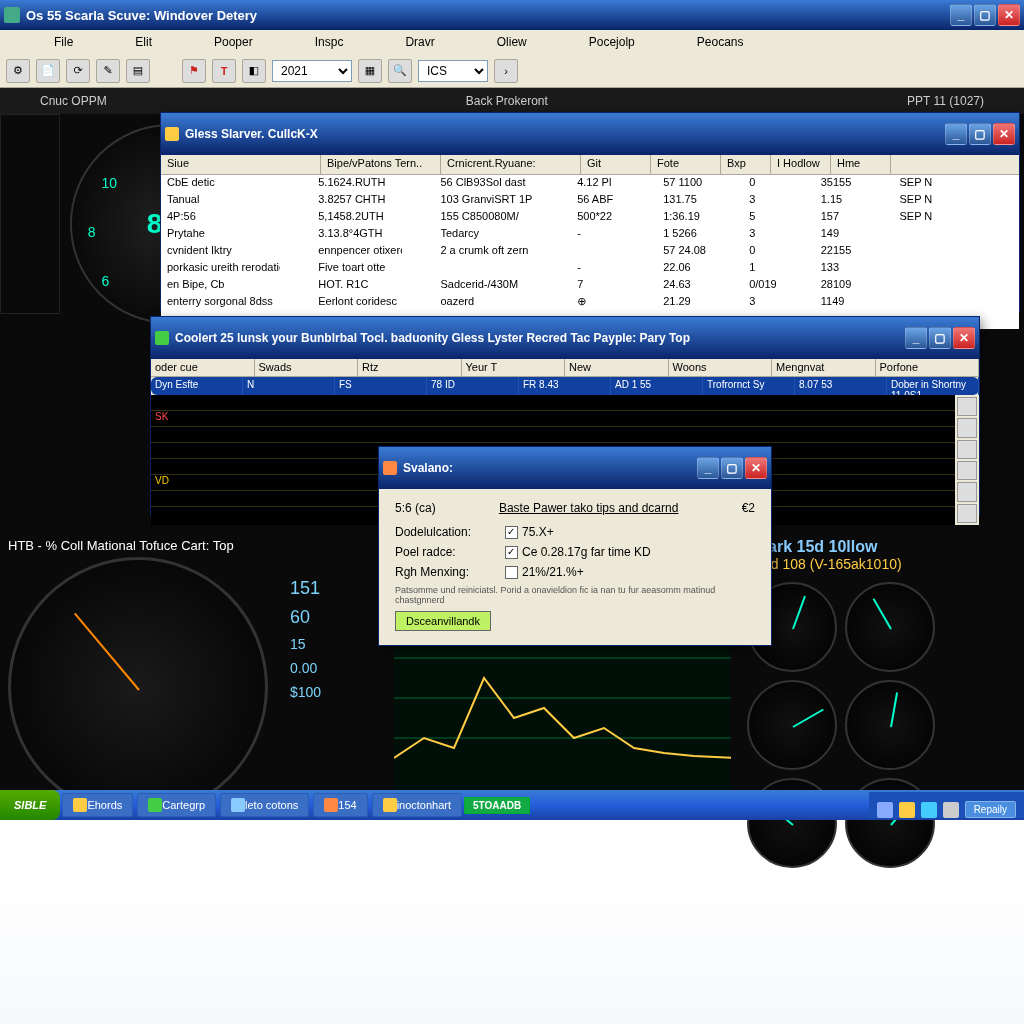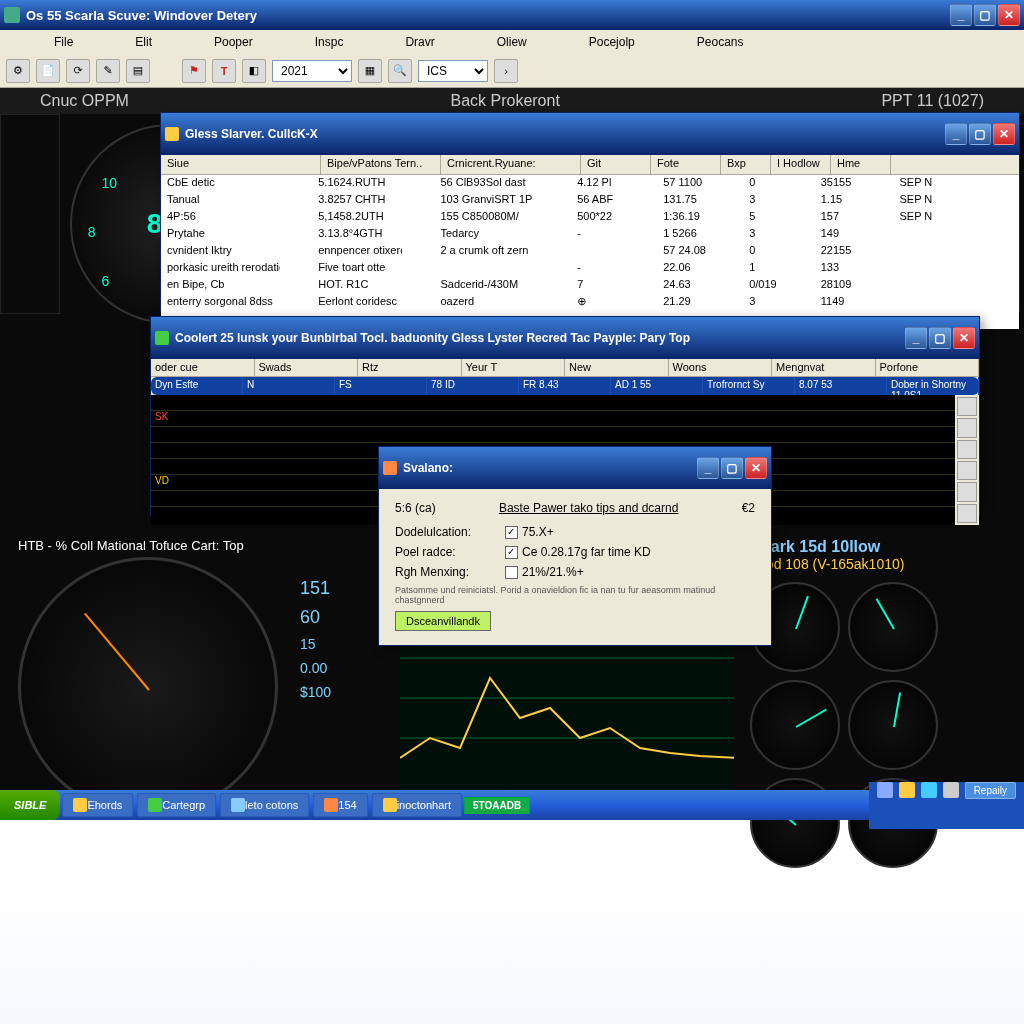--- a/index.html
+++ b/index.html
@@ -18,27 +18,27 @@
 
 .menubar { height: 24px; background: #ece9d8; display: flex; align-items: center; padding: 0 6px; font-size: 12px; gap: 14px; color: #000; }
 .menubar span { cursor: pointer; margin-left: 48px; }
 .toolbar { height: 34px; background: #ece9d8; display: flex; align-items: center; padding: 0 6px; gap: 6px; border-bottom: 1px solid #aca899; }
 .tb-btn { width: 24px; height: 24px; background: #ddd; border: 1px solid #aca899; border-radius: 2px; cursor: pointer; display:flex; align-items:center; justify-content:center; font-size:11px; }
 .tb-sel { height: 22px; background: #fff; border: 1px solid #7f9db9; font-size: 12px; padding: 0 4px; }
 .tb-sel.wide { width: 80px; }
 .tb-sel.wide2 { width: 70px; }
 
 .dash-area { position: relative; flex:1; background: #0a0a0a; height: calc(100% - 88px); }
-.dash-top { height: 26px; background: #1a1a1a; display:flex; align-items:center; padding:0 40px; color:#ccc; font-size:16px; justify-content:space-between; }
+.dash-top { height: 26px; background: #1a1a1a; display:flex; align-items:center; padding:0 40px; color:#ccc; font-size:12px; justify-content:space-between; }
 .gauge-row { display: flex; height: 200px; }
 .gauge-big { width: 200px; height: 200px; border-radius: 50%; background: radial-gradient(circle,#222,#000); position: relative; margin: 10px; border:2px solid #333;}
 .gauge-num { position:absolute; color:#0fc; font-size:14px; }
 .gauge-center { position:absolute; top:50%; left:50%; transform:translate(-50%,-50%); color:#0fc; font-size:28px; font-weight:bold; }
 
-.panel-bottom { position:absolute; bottom:0; left:0; right:0; height:290px; display:flex;margin-left:10px; }
+.panel-bottom { position:absolute; bottom:0; left:0; right:0; height:290px; display:flex; }
 .gauge-section { flex:1; background:#0a0a0a; position:relative; padding:8px; color:#fff; }
 .section-title { font-size:13px; color:#fff; margin-bottom:4px; }
 .big-gauge2 { width:260px; height:260px; border-radius:50%; background:radial-gradient(circle,#1a1a1a,#000); border:3px solid #333; position:relative; }
 .needle { position:absolute; width:2px; height:100px; background:#f80; top:30px; left:50%; transform-origin:bottom; transform:rotate(-40deg); }
 .readouts { position:absolute; left:290px; top:40px; }
 .readout { font-size:18px; color:#7dd3fc; margin:8px 0; }
 .readout.small { font-size:14px; }
 .section-right { color:#8cf; font-size:14px; }
 .mini-gauges { display:flex; flex-wrap:wrap; gap:8px; margin-top:10px; }
 .mini-gauge { width:90px; height:90px; border-radius:50%; background:radial-gradient(circle,#111,#000); border:2px solid #333; position:relative; }
@@ -78,21 +78,21 @@
 .chk { width:13px; height:13px; border:1px solid #666; margin-right:4px; display:inline-block; background:#fff; }
 .chk.on::after { content:"✓"; font-size:10px; position:relative; top:-3px; left:1px; }
 .dlg-note { font-size:9px; color:#555; margin:6px 0; }
 .dlg-btn { padding:3px 10px; background:#bef264; border:1px solid #666; font-size:11px; cursor:pointer; }
 
 
 .taskbar { position:absolute; top:790px; left:0; width:1024px; height:30px; background:linear-gradient(#3a7bd5,#245edb 50%,#1941a5); display:flex; align-items:center; font-size:11px; color:#fff; }
 .start-btn { height:30px; padding:0 14px; background:linear-gradient(#5a0,#280); display:flex; align-items:center; font-weight:bold; font-style:italic; border-radius:0 8px 8px 0; }
 .task-item { height:24px; padding:0 10px; margin:0 2px; background:#3a6ec5; border:1px solid #2a5eb5; border-radius:2px; display:flex; align-items:center; cursor:pointer; }
 .task-item .ticon { width:14px; height:14px; background:#fc4; border-radius:2px; }
-.tray { margin-left:auto; display:flex; align-items:flex-start; gap:6px; padding:0 8px; background:#1a50b8; height:47px; }
+.tray { margin-left:auto; display:flex; align-items:flex-end; gap:6px; padding:0 8px; background:#1a50b8; height:26px; }
 .tray-icon { width:16px; height:16px; background:#8af; border-radius:2px; }
 .tray-btn { padding:2px 8px; background:#4a8ee0; border:1px solid #fff5; border-radius:2px; font-size:10px; }
 .tray-badge { padding:2px 8px; background:#1a4; border:1px solid #0a3; font-size:10px; font-weight:bold; }
 
 
 .reflection { position:absolute; top:820px; left:0; width:1024px; height:204px; background:linear-gradient(rgba(180,200,230,0.4),rgba(255,255,255,0) 70%); transform:scaleY(-1); opacity:0.3; }
 </style>
 </head>
 <body>
 

